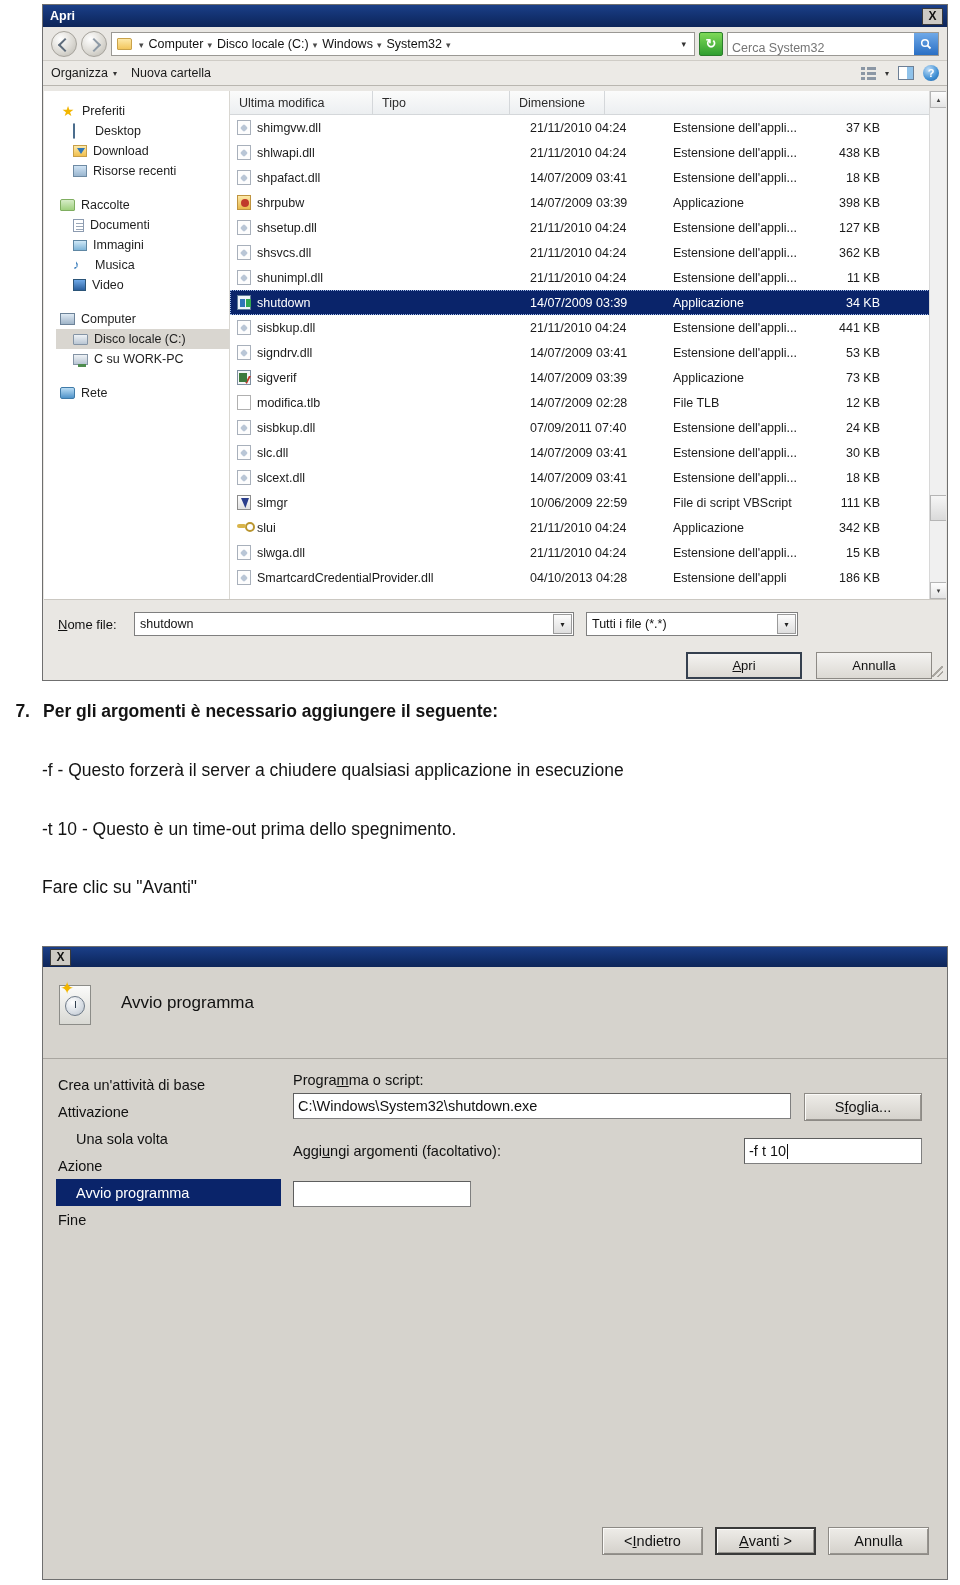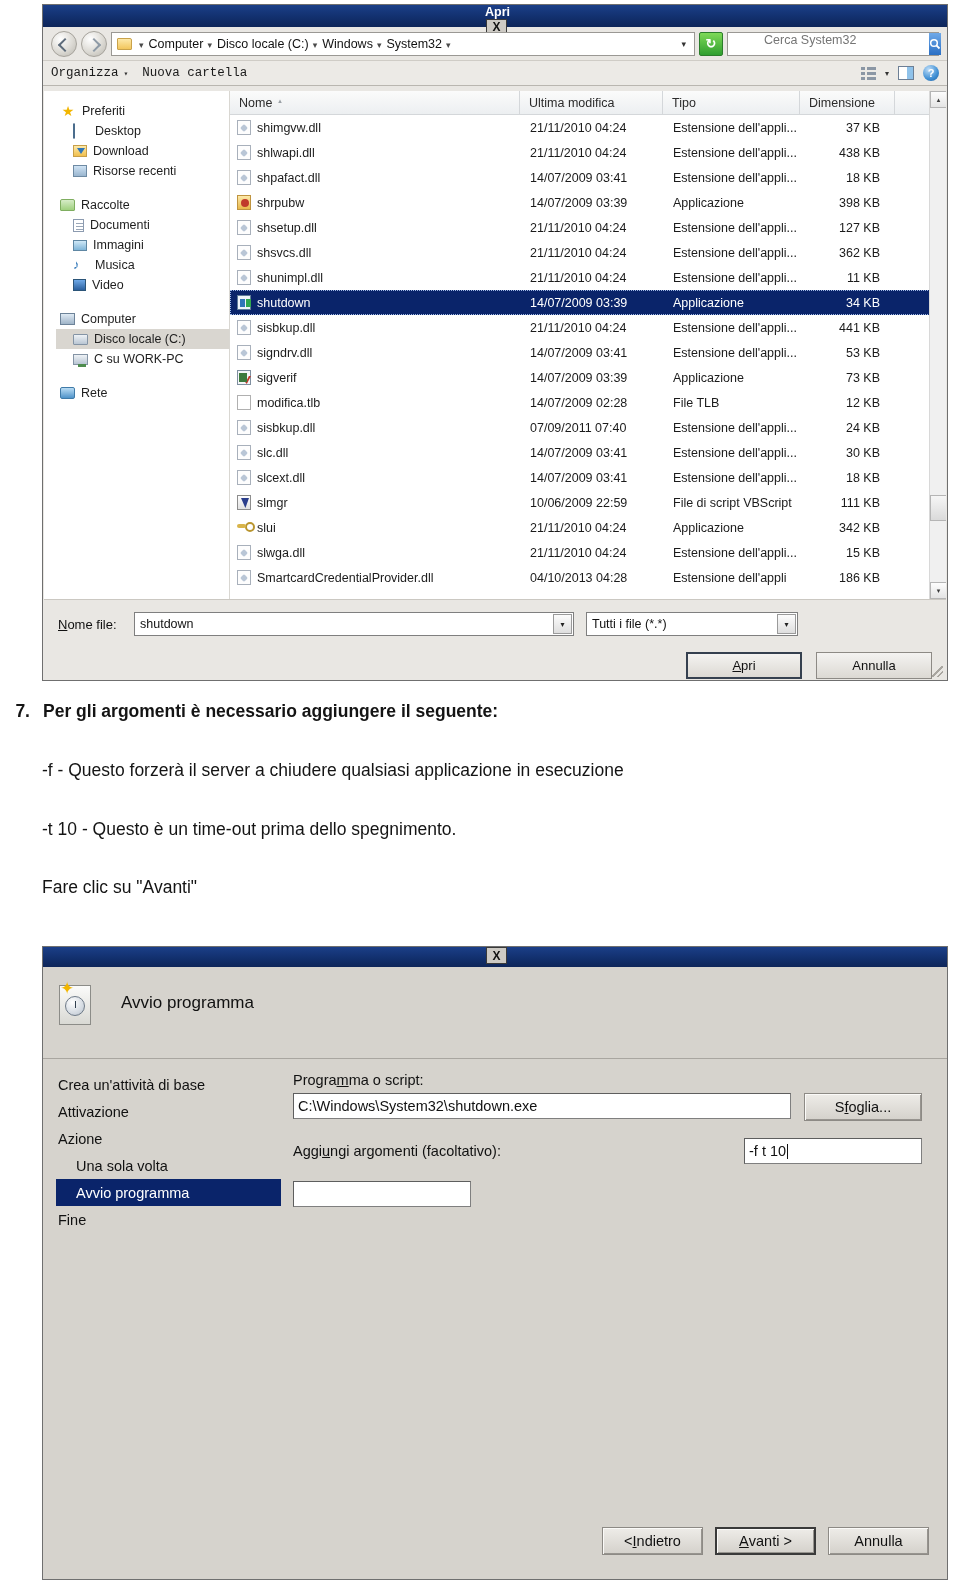--- a/index.html
+++ b/index.html
@@ -19,21 +19,20 @@
     border:1px solid #7a7a7a;
   }
   .titlebar {
     height:22px;
     background:linear-gradient(to bottom,#1b3f88 0%,#12306e 55%,#0d2559 100%);
     display:flex; align-items:center;
     padding:0 2px 0 7px;
     color:#ffffff;
     font-size:12.5px;
     font-weight:bold;
-    flex-direction:column;
   }
   .titlebar .ttl { flex:1; white-space:nowrap; letter-spacing:0px; }
   .closebtn {
     width:21px; height:17px;
     background:#cdcac4;
     border:1px solid #3a3a3a;
     color:#111;
     font-size:12px; font-weight:bold;
     display:flex; align-items:center; justify-content:center;
     font-family:"Liberation Sans",sans-serif;
@@ -111,23 +110,22 @@
     border:1px solid #2b7d2b;
     border-radius:2px;
     display:flex; align-items:center; justify-content:center;
     color:#fff; font-size:13px; font-weight:bold;
     cursor:pointer; flex:none;
   }
   .searchbox {
     width:212px; height:24px;
     background:#ffffff;
     border:1px solid #9a9894;
-    display:flex; align-items:flex-start;
+    display:flex; align-items:flex-end;
     flex:none;
-    padding-left:32px;
   }
   .searchbox input {
     flex:1; border:none; outline:none;
     font-family:"Liberation Sans",sans-serif;
     font-size:12.5px; color:#333;
     padding:0 4px;
     background:transparent;
   }
   .searchico {
     width:24px; height:22px;
@@ -142,21 +140,21 @@
     height:26px;
     background:#eceae6;
     border-top:1px solid #cfccc6;
     border-bottom:1px solid #b9b6b0;
     display:flex; align-items:center;
     padding:0 8px;
     font-size:12.5px;
     color:#1a1a1a;
     gap:14px;
   }
-  .cmdbar .item { display:flex; align-items:center; gap:5px; cursor:pointer; white-space:nowrap;font-family:Liberation Mono, monospace; }
+  .cmdbar .item { display:flex; align-items:center; gap:5px; cursor:pointer; white-space:nowrap; }
   .caret { font-size:8px; color:#333; }
   .cmdright { margin-left:auto; display:flex; align-items:center; gap:9px; }
   .viewico {
     width:15px; height:13px;
     display:grid;
     grid-template-columns:4px 9px;
     grid-template-rows:repeat(3,3px);
     gap:2px 2px;
     cursor:pointer;
   }
@@ -609,24 +607,20 @@
       <div class="nav-gap"></div>
 
       <div class="nav-item">
         <span class="nicon ic-net"></span>
         <span>Rete</span>
       </div>
     </div>
 
     <div class="listarea">
       <div class="hdr">
-        <div class="hc col-name">
-          <span>Nome</span>
-          <span class="sortarrow">▴</span>
-        </div>
         <div class="hc col-mod">
           <span>Ultima modifica</span>
         </div>
         <div class="hc col-type">
           <span>Tipo</span>
         </div>
         <div class="hc col-size">
           <span>Dimensione</span>
         </div>
         <div class="hc col-pad"></div>
@@ -863,25 +857,25 @@
   </div>
 
   <div class="wizbody">
     <div class="wizsteps" id="wizard-steps">
         <div class="wstep">
           <span>Crea un'attività di base</span>
         </div>
         <div class="wstep">
           <span>Attivazione</span>
         </div>
+        <div class="wstep indent">
+          <span>Una sola volta</span>
+        </div>
         <div class="wstep">
           <span>Azione</span>
-        </div>
-        <div class="wstep indent">
-          <span>Una sola volta</span>
         </div>
         <div class="wstep indent cur">
           <span>Avvio programma</span>
         </div>
         <div class="wstep">
           <span>Fine</span>
         </div>
       </div>
 
     <div class="wizform">

